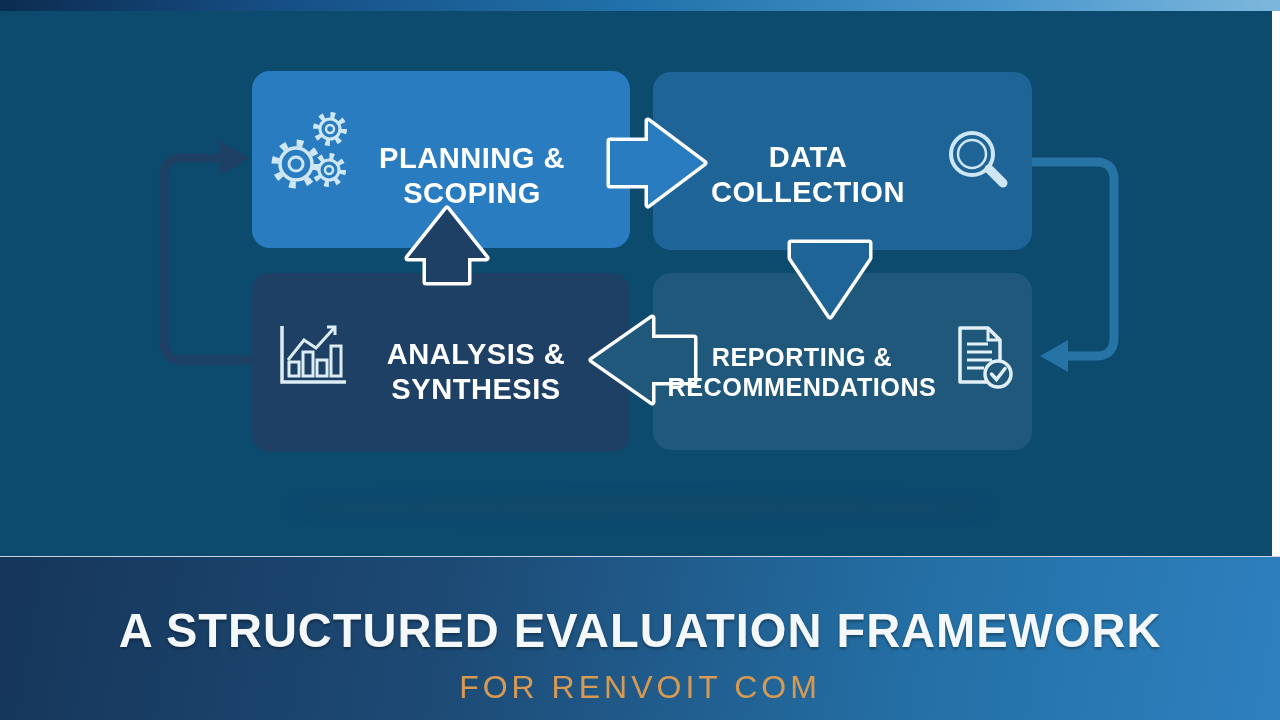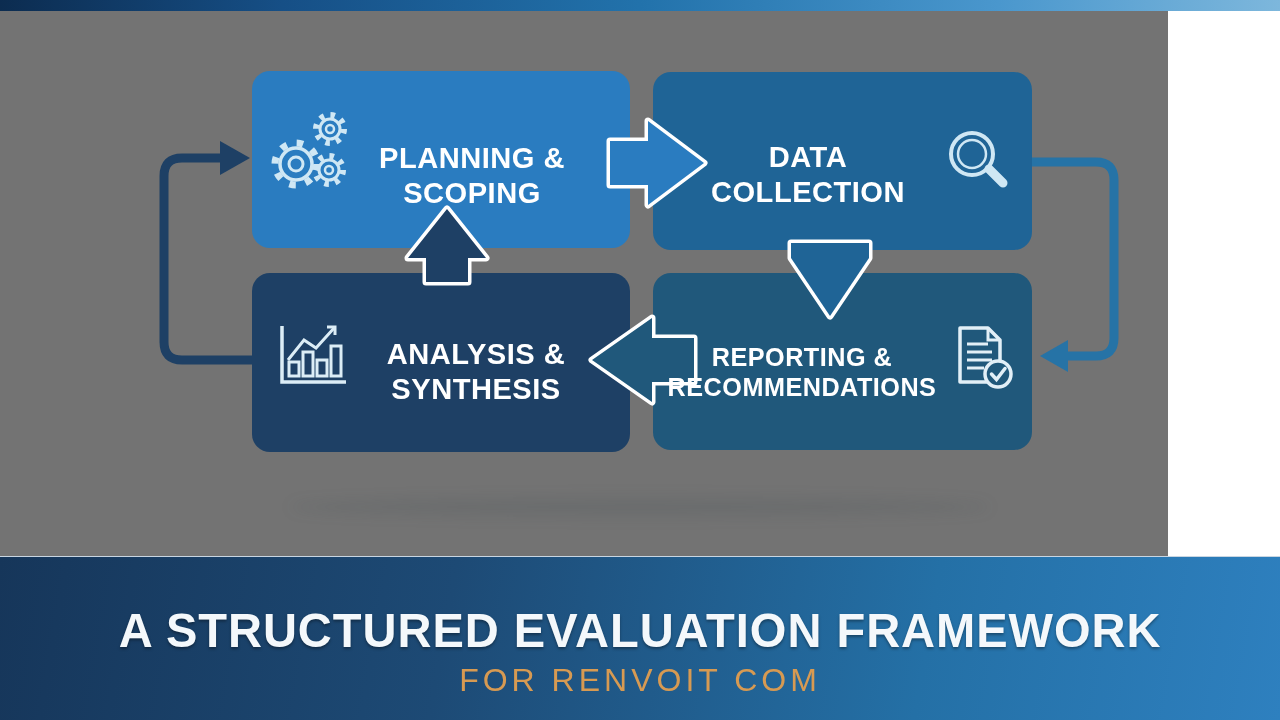--- a/index.html
+++ b/index.html
@@ -5,21 +5,21 @@
   html,body{margin:0;padding:0;}
   body{
     width:1280px;height:720px;overflow:hidden;position:relative;
     background:#ffffff;
     font-family:"Liberation Sans", sans-serif;
   }
   .top-bar{
     position:absolute;left:0;top:0;width:1280px;height:11px;
     background:linear-gradient(90deg,#0c2c50 0%,#164f86 22%,#2272ab 50%,#4a97cd 78%,#7db7dc 100%);
   }
-  .diagram-area{position:absolute;left:0;top:11px;width:1168px;height:545px;background:#737373;}
+  .diagram-area{position:absolute;left:0;top:11px;width:1272px;height:545px;background:#0c4a6e;}
   .diagram-svg{position:absolute;left:0;top:0;}
   .step-label{
     position:absolute;color:#ffffff;font-weight:bold;text-align:center;
     white-space:pre-line;line-height:1.16;letter-spacing:.5px;
     transform:scaleX(.97);transform-origin:center;
   }
   .label-planning{left:352px;top:130px;width:240px;font-size:30px;}
   .label-data{left:688px;top:129px;width:240px;font-size:30px;}
   .label-analysis{left:356px;top:326px;width:240px;font-size:30px;}
   .label-reporting{left:656px;top:331px;width:292px;font-size:26px;}
@@ -33,21 +33,21 @@
     display:flex;flex-direction:column;align-items:center;
     padding-top:46px;box-sizing:border-box;
     border-top:1px solid #c9d6e2;
   }
   .banner-title{
     color:#f4f8fb;font-size:48px;font-weight:bold;letter-spacing:1px;
     text-shadow:0 2px 3px rgba(0,0,0,.35);
     transform:scaleX(.98);transform-origin:center;
   }
   .banner-subtitle{
-    margin-top:4px;color:#d79a52;font-size:32px;font-weight:400;letter-spacing:4px;
+    margin-top:11px;color:#d79a52;font-size:32px;font-weight:400;letter-spacing:4px;
   }
 </style>
 </head>
 <body>
 
 <div class="top-bar"></div>
 
 <div class="diagram-area">
 
   <svg class="diagram-svg" width="1280" height="545" viewBox="0 11 1280 545">

